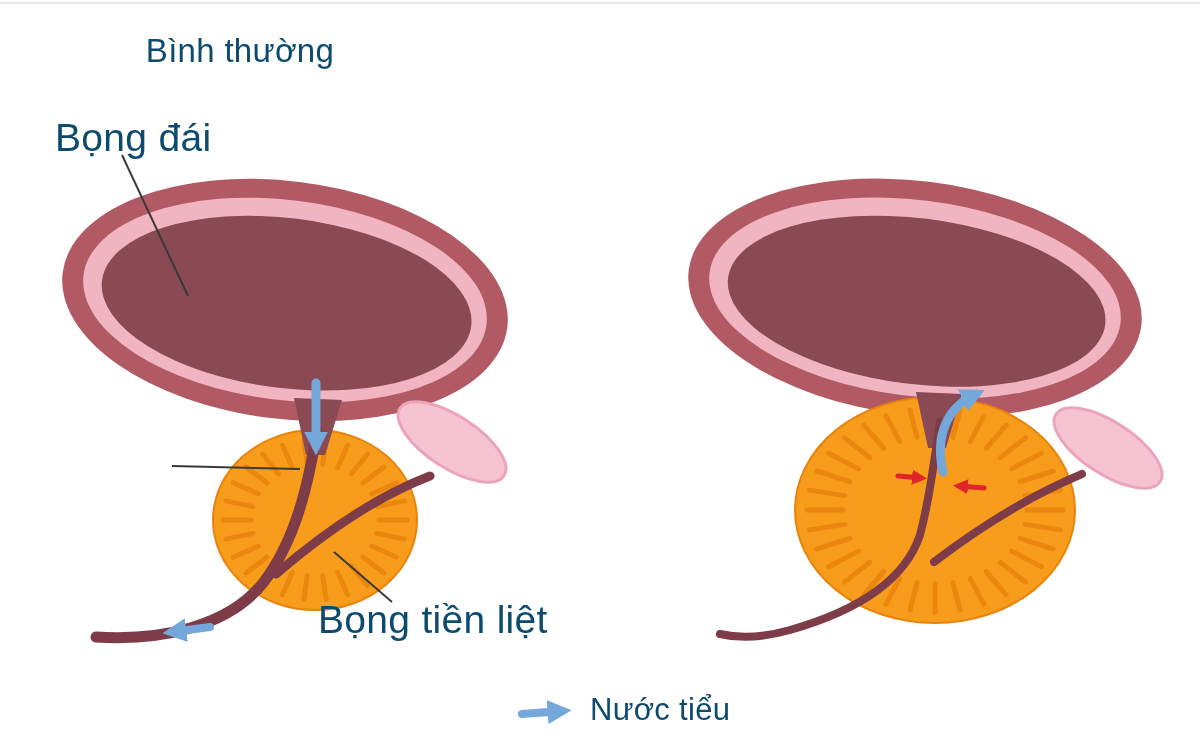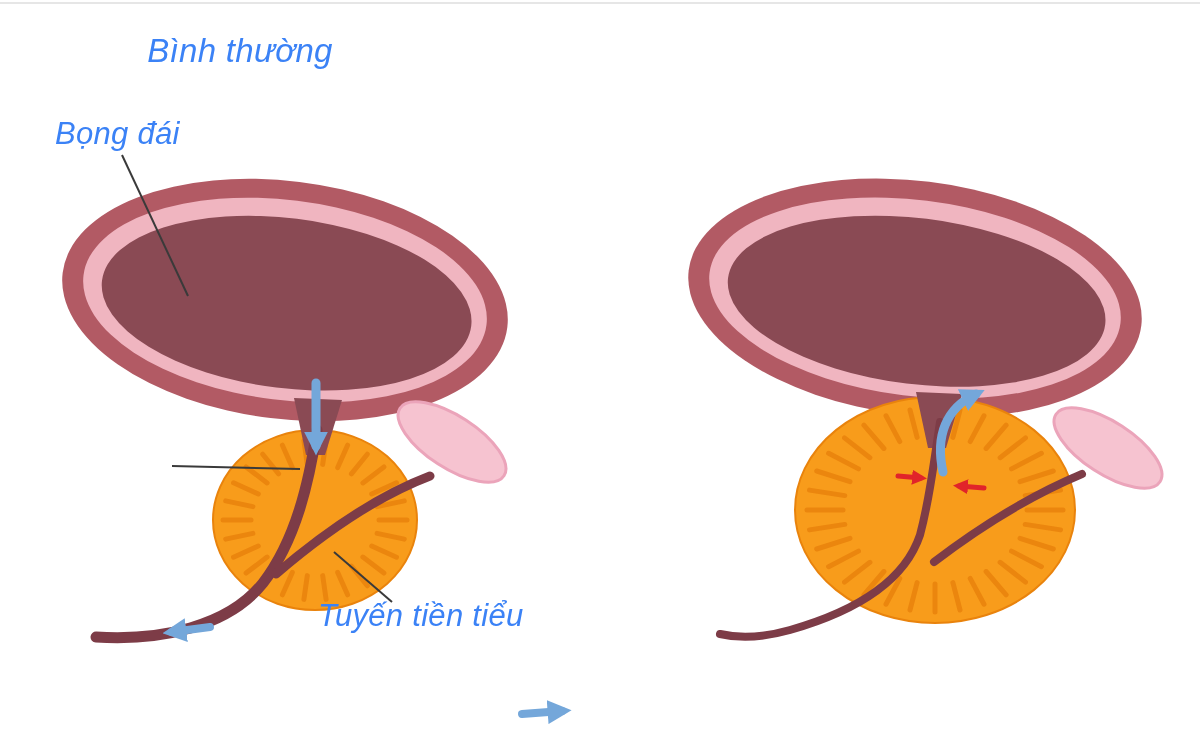--- a/index.html
+++ b/index.html
@@ -1,23 +1,23 @@
 <!DOCTYPE html>
 <html><head>
 <meta charset="utf-8">
 <style>
   * { margin:0; padding:0; box-sizing:border-box; }
   html,body { background:#ffffff; }
   body { font-family:"Liberation Sans", sans-serif; }
   .stage { position:relative; width:1200px; height:750px; background:#ffffff; overflow:hidden; }
   .top-hairline { position:absolute; top:2px; left:0; width:100%; height:2px; background:#e6e6e6; }
   .diagram-svg { position:absolute; left:0; top:0; }
-  .lbl { position:absolute; color:#3b82f6; font-weight:500; letter-spacing:.3px;font-style:italic; }
+  .lbl { position:absolute; color:#0c4a6e; font-weight:500; letter-spacing:.3px; }
   .title { font-size:33px; text-align:center; }
-  .anno { font-size:31px; }
+  .anno { font-size:39px; }
   .anno-urethra { width:92px; text-align:center; line-height:1.18; }
   .legend-text { font-size:31px; }
 </style>
 </head>
 <body>
 
 <div class="stage">
 
   <div class="top-hairline"></div>
 
@@ -145,15 +145,16 @@
 
     <line x1="522" y1="714" x2="562" y2="711" stroke-width="8" stroke-linecap="round" marker-end="url(#arrowBlue)" stroke="#74a7da"></line>
   </svg>
 
   <div class="lbl title" style="left:110px; top:32px; width:260px;">Bình thường</div>
 
 
   <div class="lbl anno" style="left:55px; top:116px;">Bọng đái</div>
 
 
-  <div class="lbl anno" style="left:318px; top:598px;">Tuyến tiền tiểu</div>
+  <div class="lbl anno" style="left:318px; top:598px;">Bọng tiền liệt</div>
 
+  <div class="lbl legend-text" style="left:590px; top:692px;">Nước tiểu</div>
 </div>
 
 </body></html>

